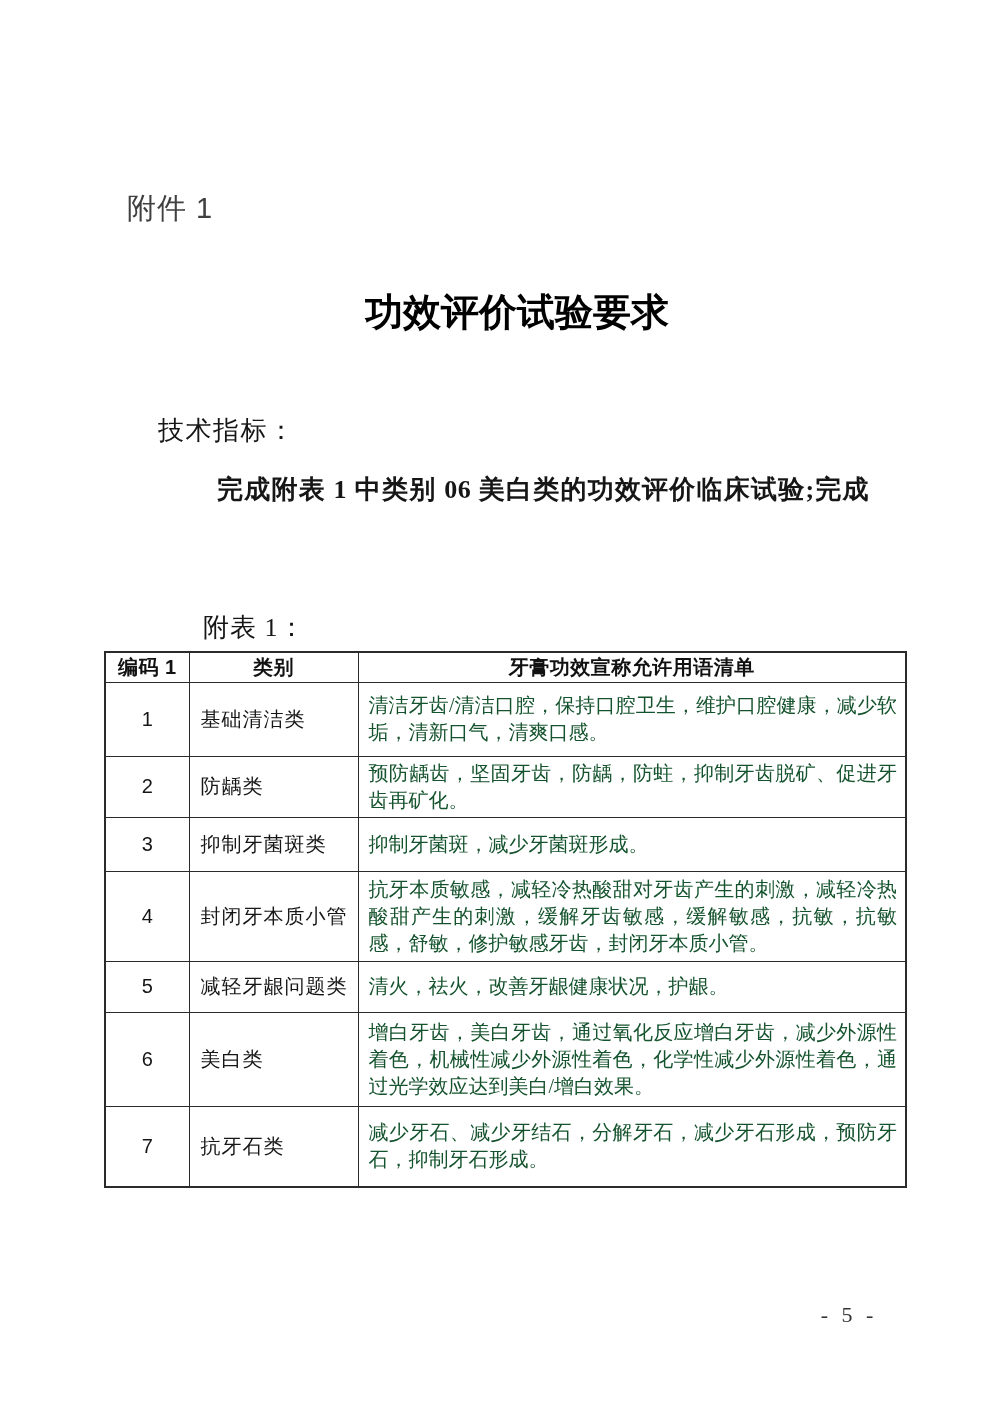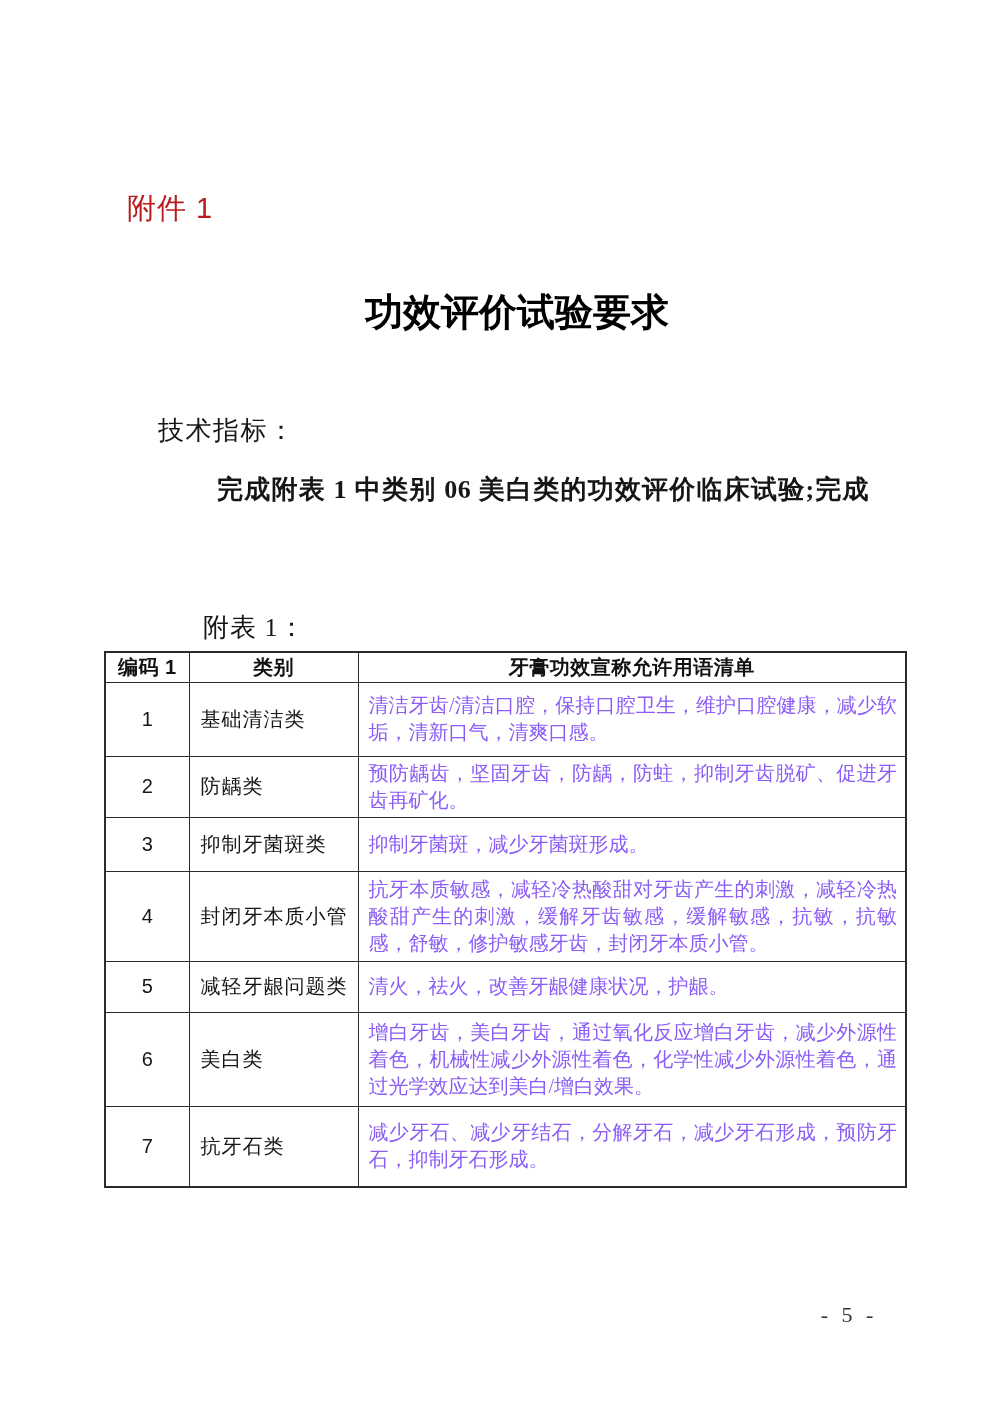--- a/index.html
+++ b/index.html
@@ -15,21 +15,21 @@
     font-family: "Liberation Serif", "DejaVu Serif", serif;
   }
 
   .attachment-label {
     position: absolute;
     left: 127px;
     top: 189px;
     font-family: "Liberation Sans", "DejaVu Sans", sans-serif;
     font-size: 29px;
     letter-spacing: 1px;
-    color: #b91c1c;
+    color: #404040;
     white-space: pre;
   }
 
   .doc-title {
     position: absolute;
     left: 34px;
     top: 287px;
     width: 966px;
     text-align: center;
     font-family: "Liberation Serif", "DejaVu Serif", serif;
@@ -119,21 +119,21 @@
     letter-spacing: 1px;
     padding-left: 11px;
     padding-right: 2px;
     color: #161616;
   }
   td.claims-cell {
     font-size: 20px;
     line-height: 27px;
     padding: 3px 8px 3px 10px;
     text-align: justify;
-    color: #8b5cf6;
+    color: #14532d;
   }
 
   .page-number {
     position: absolute;
     left: 803px;
     top: 1302px;
     width: 90px;
     text-align: center;
     font-size: 22px;
     letter-spacing: 2px;

